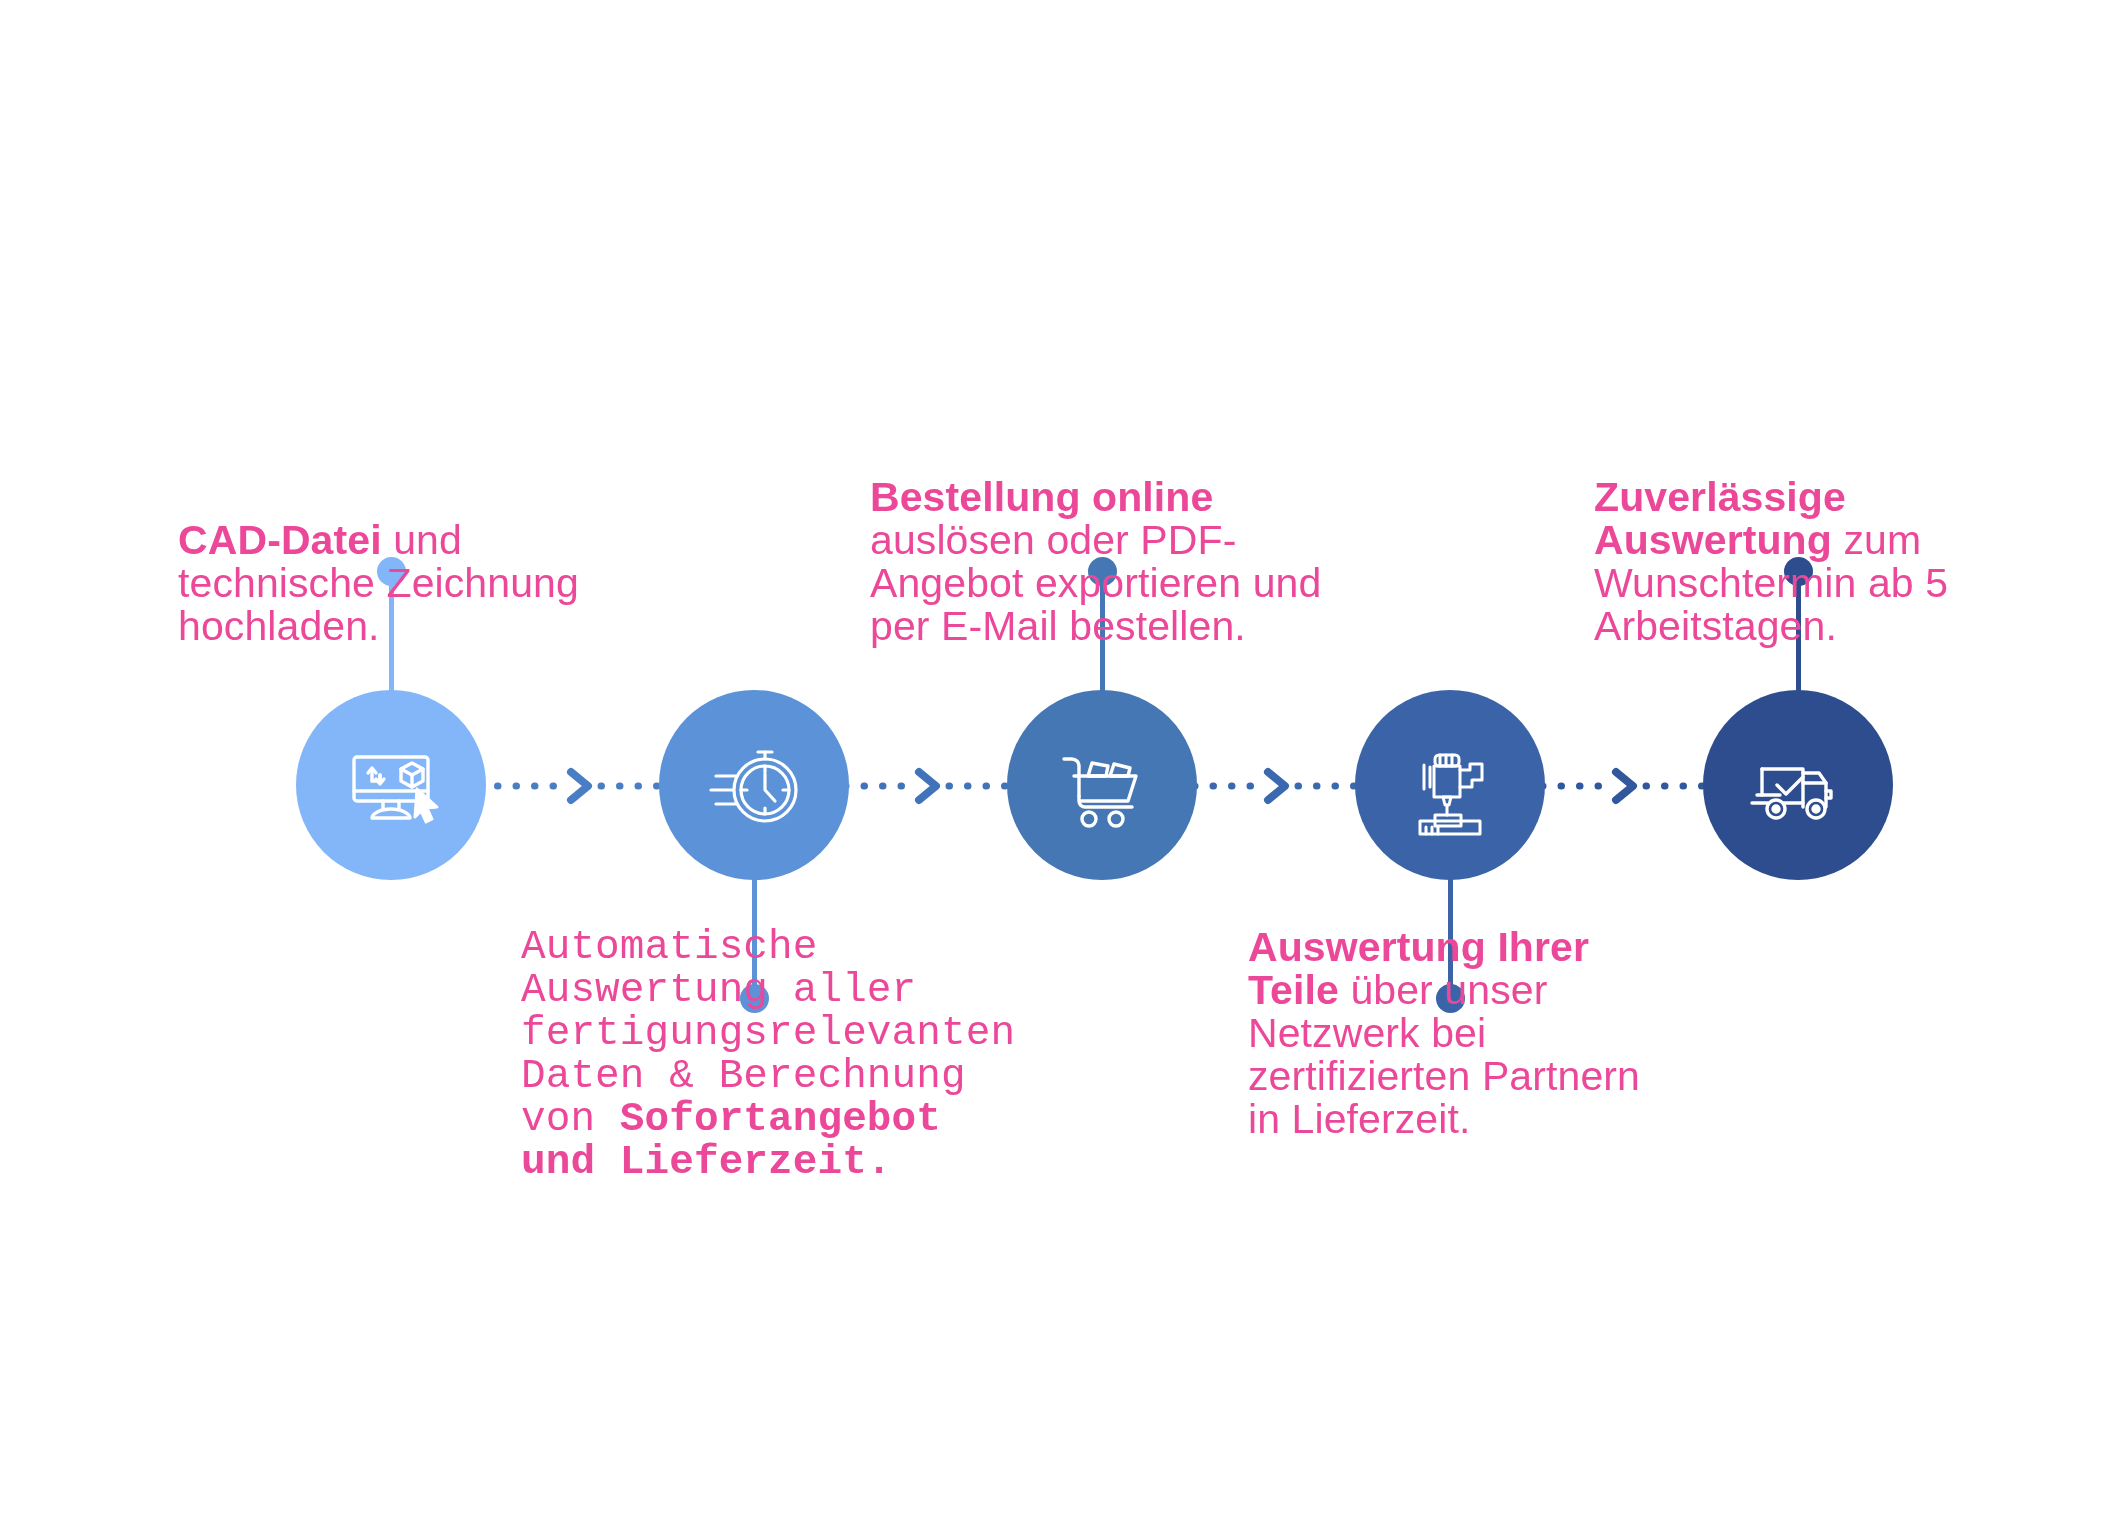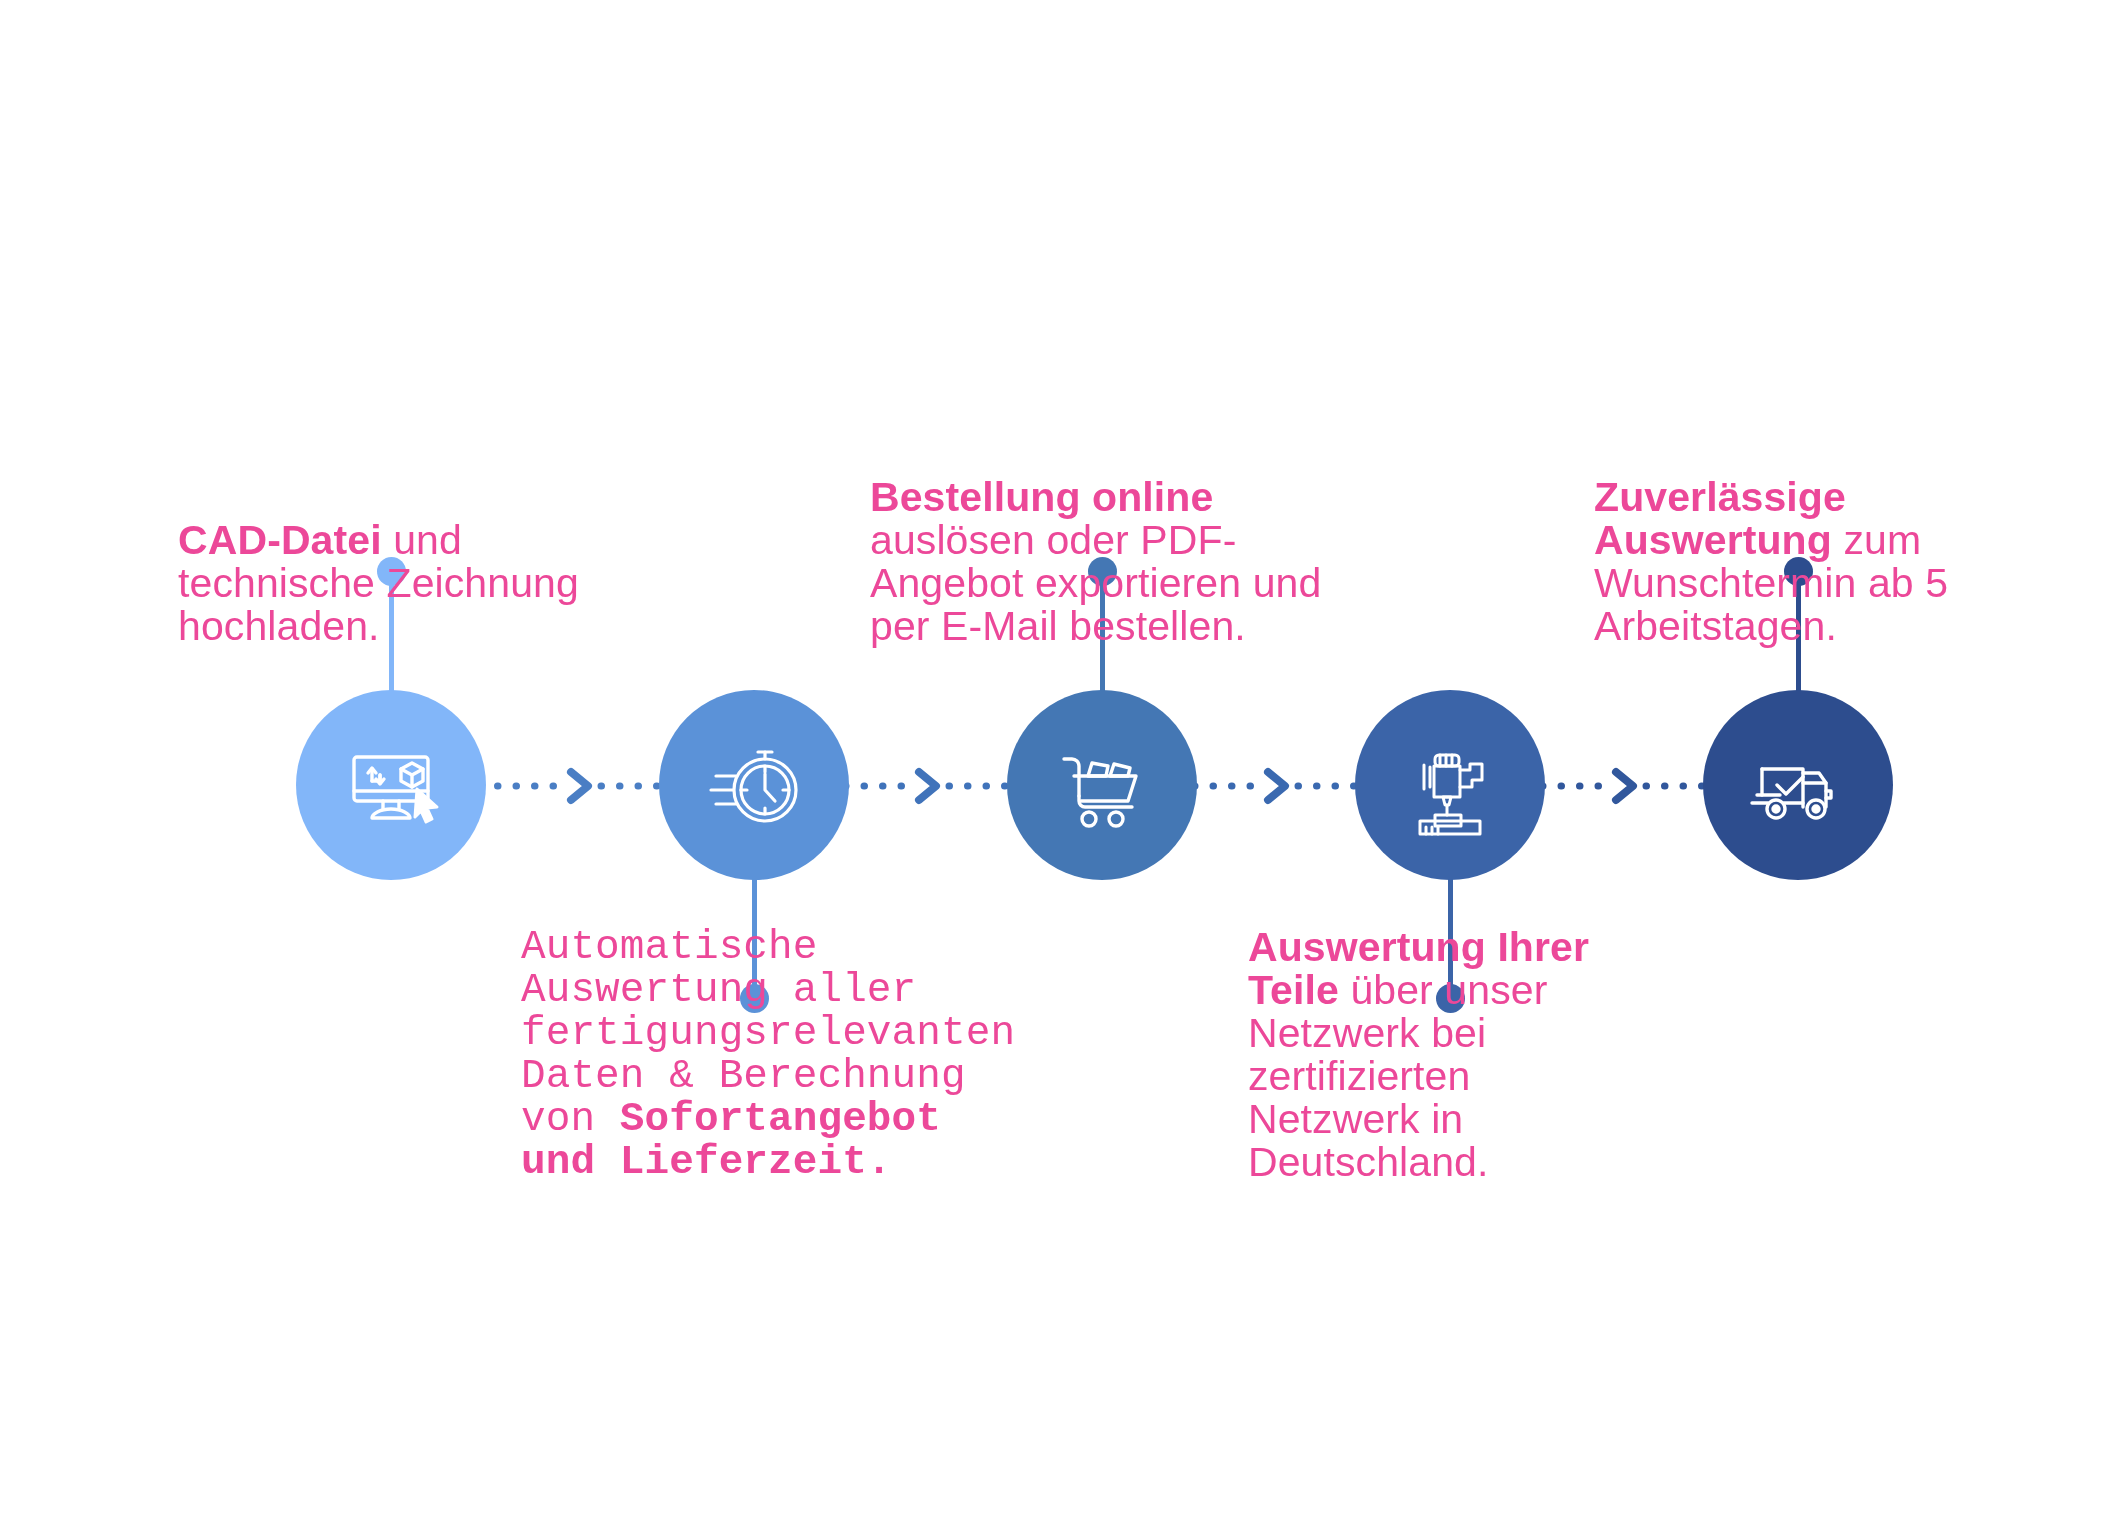--- a/index.html
+++ b/index.html
@@ -230,21 +230,21 @@
             <line x1="32" y1="34" x2="32" y2="54"></line>
             <rect x="37" y="82" width="26" height="11"></rect>
             <rect x="22" y="88" width="60" height="13"></rect>
             <line x1="28" y1="94" x2="28" y2="101"></line>
             <line x1="34" y1="94" x2="34" y2="101"></line>
             <line x1="40" y1="94" x2="40" y2="101"></line>
           </svg>
         </span>
       </div>
       <div class="step-text below" style="left:-107px; width:404px; top:236px;">
-        <b>Auswertung Ihrer Teile</b><span> über unser Netzwerk bei zertifizierten Netzwerk in Deutschland.</span>
+        <b>Auswertung Ihrer Teile</b><span> über unser Netzwerk bei zertifizierten Partnern in Lieferzeit.</span>
       </div>
     </div>
 
     <div class="step" style="left:1703px;">
       <div class="pin-dot up" style="background:#2d4d8e;"></div>
       <div class="pin-stem up" style="background:#2d4d8e;"></div>
       <div class="step-circle" style="background:#2d4d8e;">
         <span class="step-icon">
           <svg viewBox="0 0 104 104" fill="none" stroke="#ffffff" stroke-width="3.4" stroke-linecap="round" stroke-linejoin="round">
             <polyline points="16,36 57,36 57,74"></polyline>

